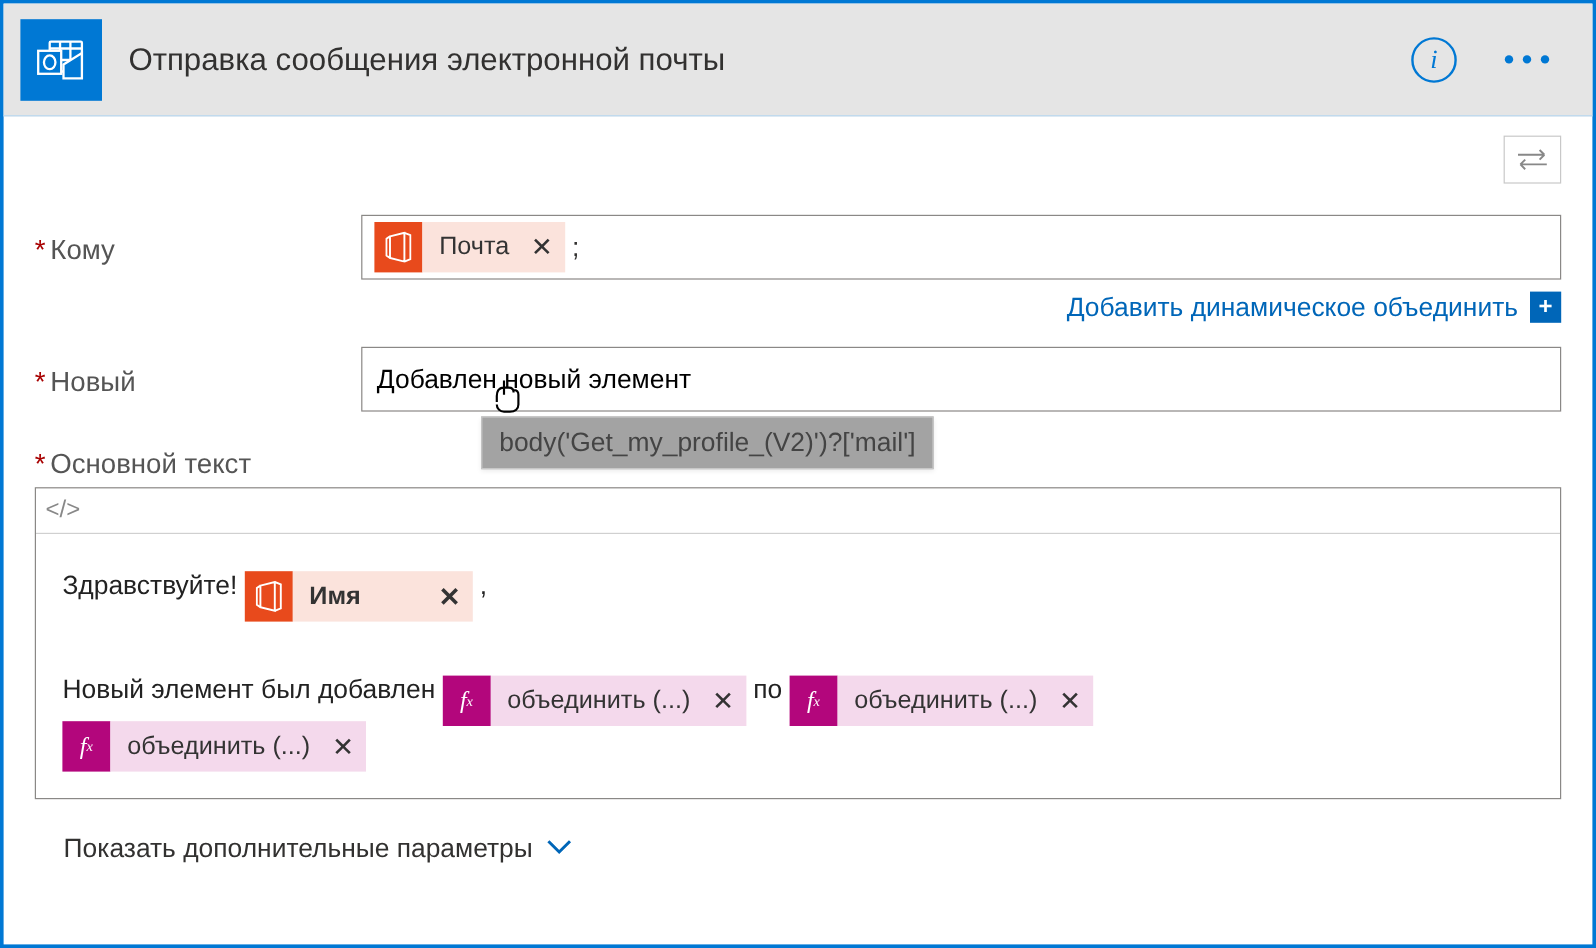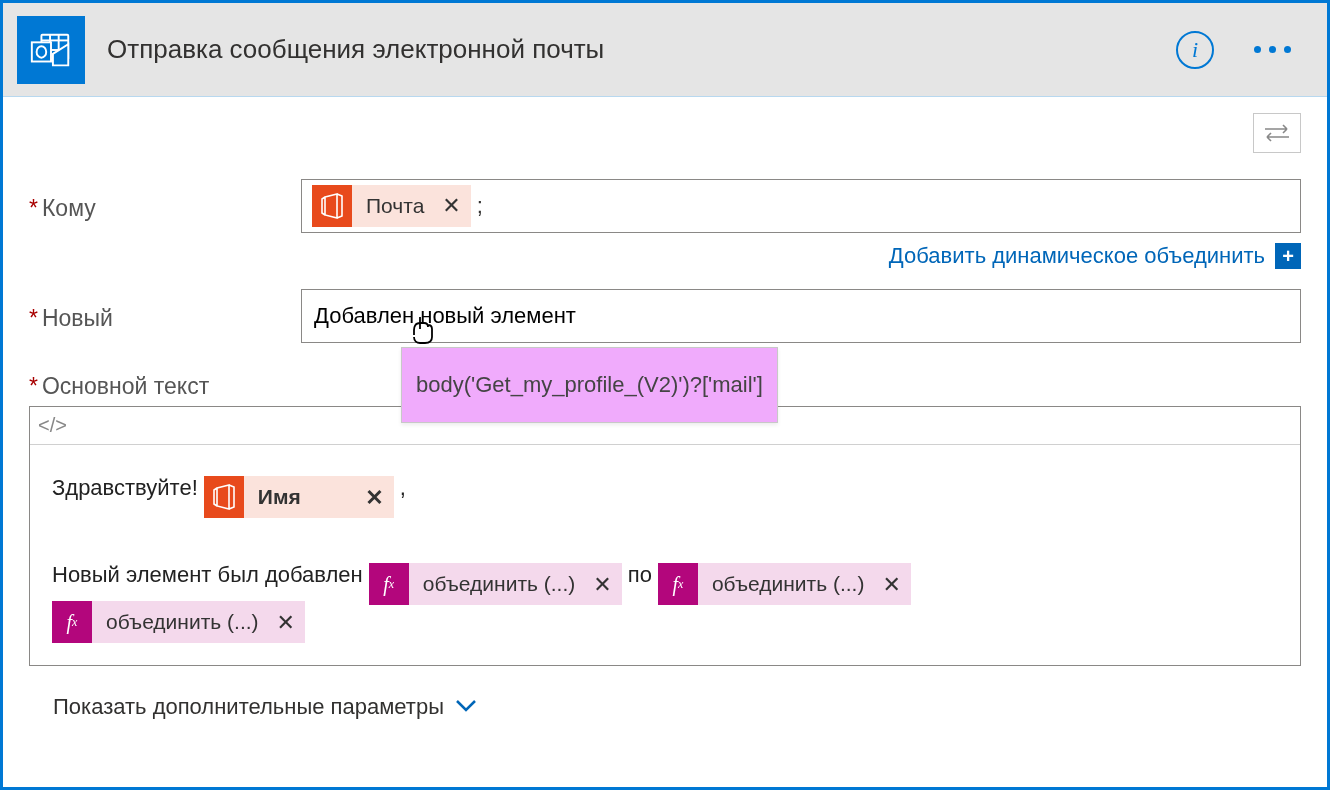--- a/index.html
+++ b/index.html
@@ -126,23 +126,23 @@
     top: 218px;
     font-size: 24px;
     color:#000;
     z-index: 5;
     pointer-events: none;
   }
   .tooltip {
     position: absolute;
     left: 398px;
     top: 250px;
-    background: #f0abfc;
+    background: #a3a3a3;
     border: 1px solid #c8c8c8;
-    padding: 24px 14px;
+    padding: 8px 14px;
     font-size: 22px;
     color: #444;
     box-shadow: 0 2px 4px rgba(0,0,0,0.08);
     z-index:4;
   }
   .dyncontent-row {
     display:flex;
     justify-content:flex-end;
     align-items:center;
     margin-top: 10px;

